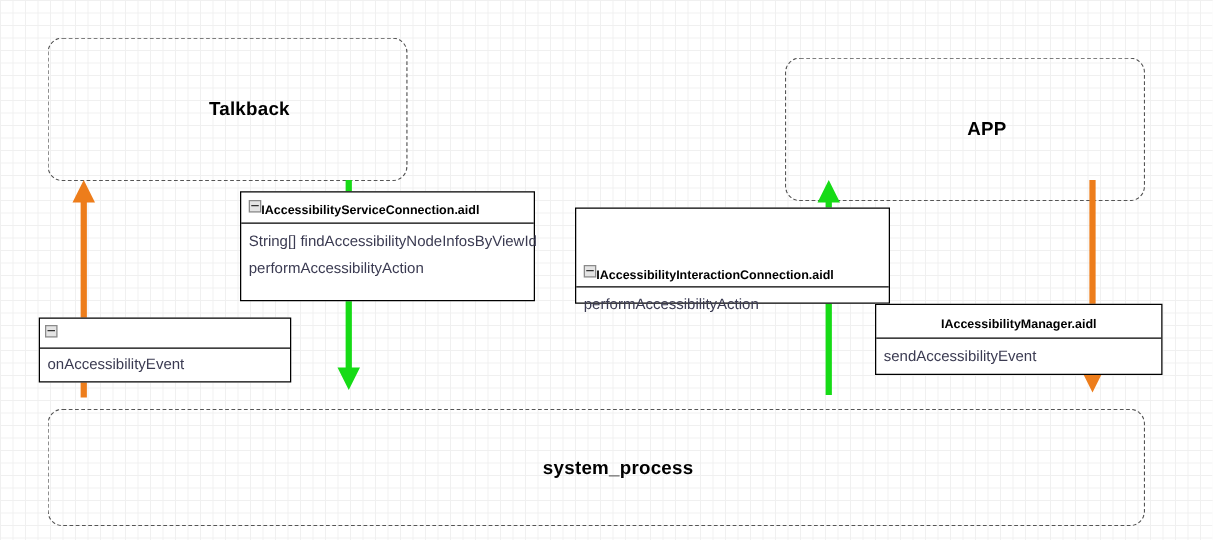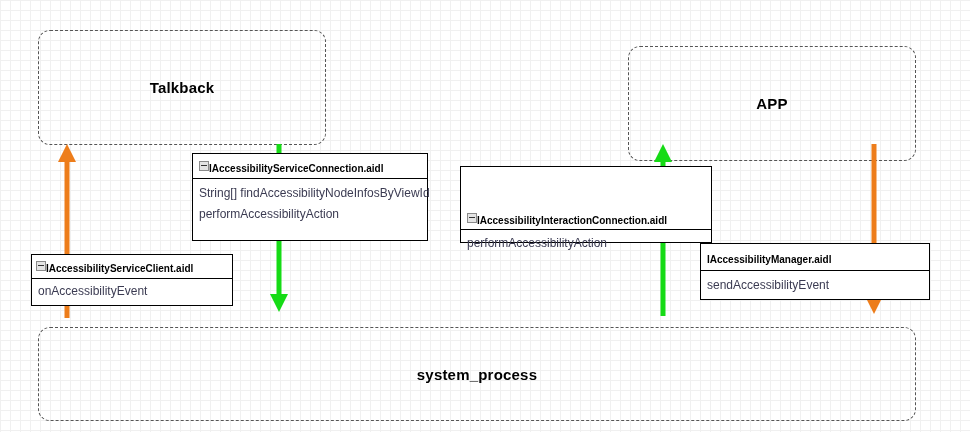--- a/index.html
+++ b/index.html
@@ -32,41 +32,42 @@
     display: flex;
     align-items: center;
     justify-content: center;
     box-sizing: border-box;
   }
   .process-label {
     font-size: 15px;
     font-weight: bold;
     color: #000000;
     letter-spacing: 0.2px;
+    padding-left: 35px;
   }
 
   
   .aidl-box {
     position: absolute;
     border: 1px solid #000000;
     background: #ffffff;
     box-sizing: border-box;
     z-index: 5;
   }
   .aidl-header {
     position: relative;
     border-bottom: 1px solid #000000;
     height: 25px;
     line-height: 25px;
     padding: 0 6px;
     box-sizing: border-box;
     white-space: nowrap;
     overflow: hidden;
   }
-  .aidl-header.centered { text-align: left; }
+  .aidl-header.centered { text-align: center; }
   .aidl-title {
     font-size: 10px;
     font-weight: bold;
     color: #000000;
   }
   .collapse-icon {
     display: inline-block;
     width: 10px;
     height: 10px;
     border: 1px solid #8a8a8a;
@@ -171,20 +172,20 @@
     <div class="aidl-header centered" style="height:27px; line-height:27px;">
       <span class="aidl-title">IAccessibilityManager.aidl</span>
     </div>
     <div class="aidl-body">
       <div class="aidl-method">sendAccessibilityEvent</div>
     </div>
   </div>
 
   <div class="aidl-box" style="left:31px; top:254px; width:202px; height:52px;">
     <div class="aidl-header" style="height:24px; line-height:24px; padding:0 4px;">
-      <span class="collapse-icon"></span><span class="aidl-title">IAccessibilityServiceClient.aidl</span>
+      <span class="collapse-icon"></span>
     </div>
     <div class="aidl-body" style="padding:2px 6px;">
       <div class="aidl-method">onAccessibilityEvent</div>
     </div>
   </div>
 
 </div>
 
 </body></html>

